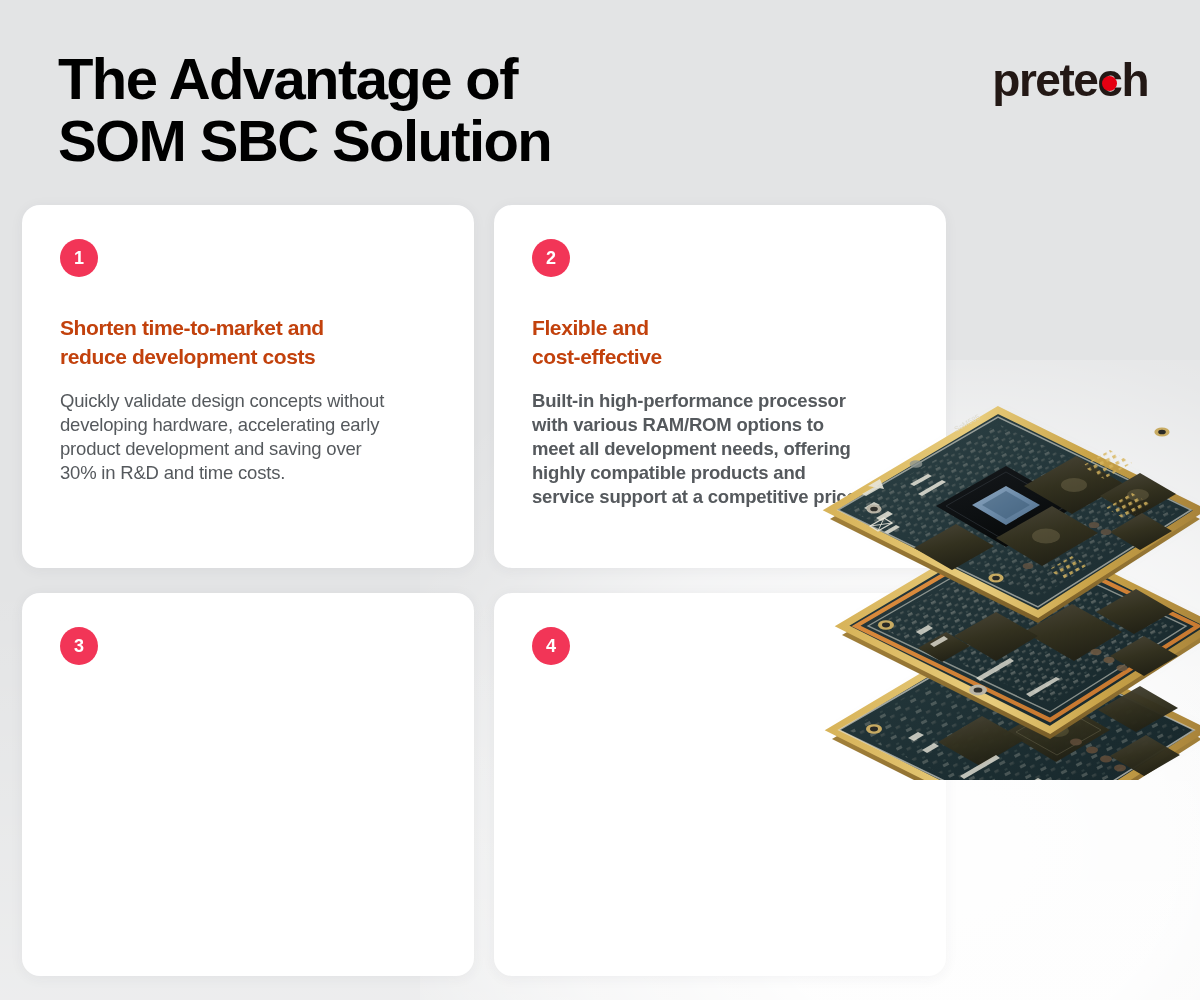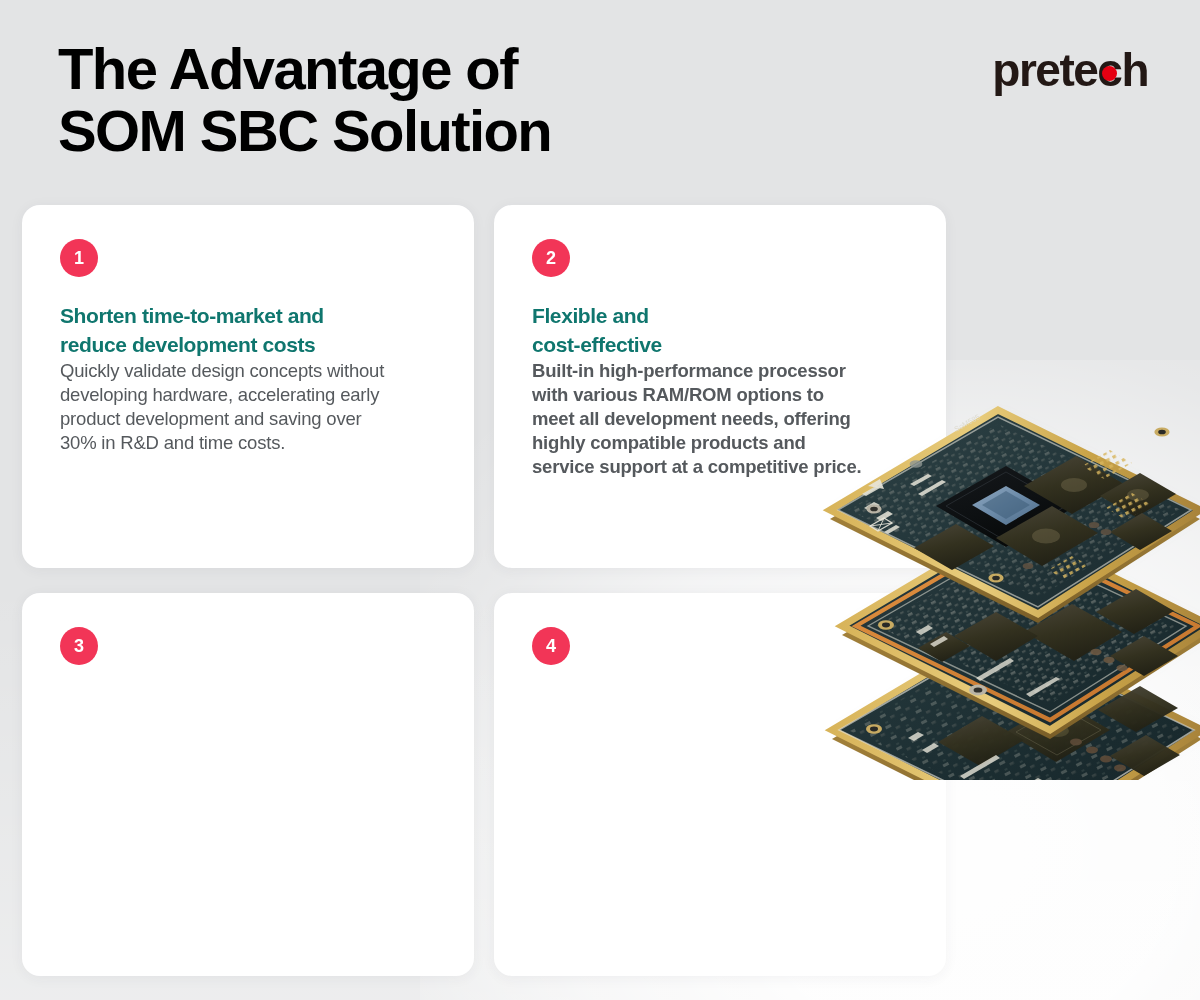--- a/index.html
+++ b/index.html
@@ -34,21 +34,21 @@
     position:absolute;
     left:0; bottom:0; width:1200px; height:420px;
     background:linear-gradient(to bottom, rgba(255,255,255,0) 0%, rgba(255,255,255,0.35) 100%);
     pointer-events:none;
     z-index:0;
   }
 
   
   #header {
     position:absolute;
-    left:0; top:2px; width:1200px; height:200px;
+    left:0; top:12px; width:1200px; height:200px;
     z-index:5;
   }
 
   #page-title {
     position:absolute;
     left:58px; top:36px;
     font-size:58px;
     font-weight:bold;
     line-height:62px;
     letter-spacing:-1.6px;
@@ -119,31 +119,32 @@
     color:#FFFFFF;
     font-size:18px;
     font-weight:bold;
     display:flex;
     align-items:center;
     justify-content:center;
     line-height:1;
   }
 
   .card-heading {
-    margin-top:24px;
+    margin-top:36px;
     font-size:21px;
     font-weight:bold;
     line-height:29px;
     letter-spacing:-0.4px;
-    color:#0f766e;
+    color:#c2410c;
     white-space:pre-line;
     max-width:345px;
   }
 
   .card-body {
+    margin-top:18px;
     font-size:18.5px;
     line-height:24px;
     letter-spacing:-0.2px;
     color:#55595D;
     max-width:328px;
   }
   .card-2 .card-body, .card-4 .card-body { max-width:330px;font-weight:bold; }
 </style>
 </head>
 <body>

